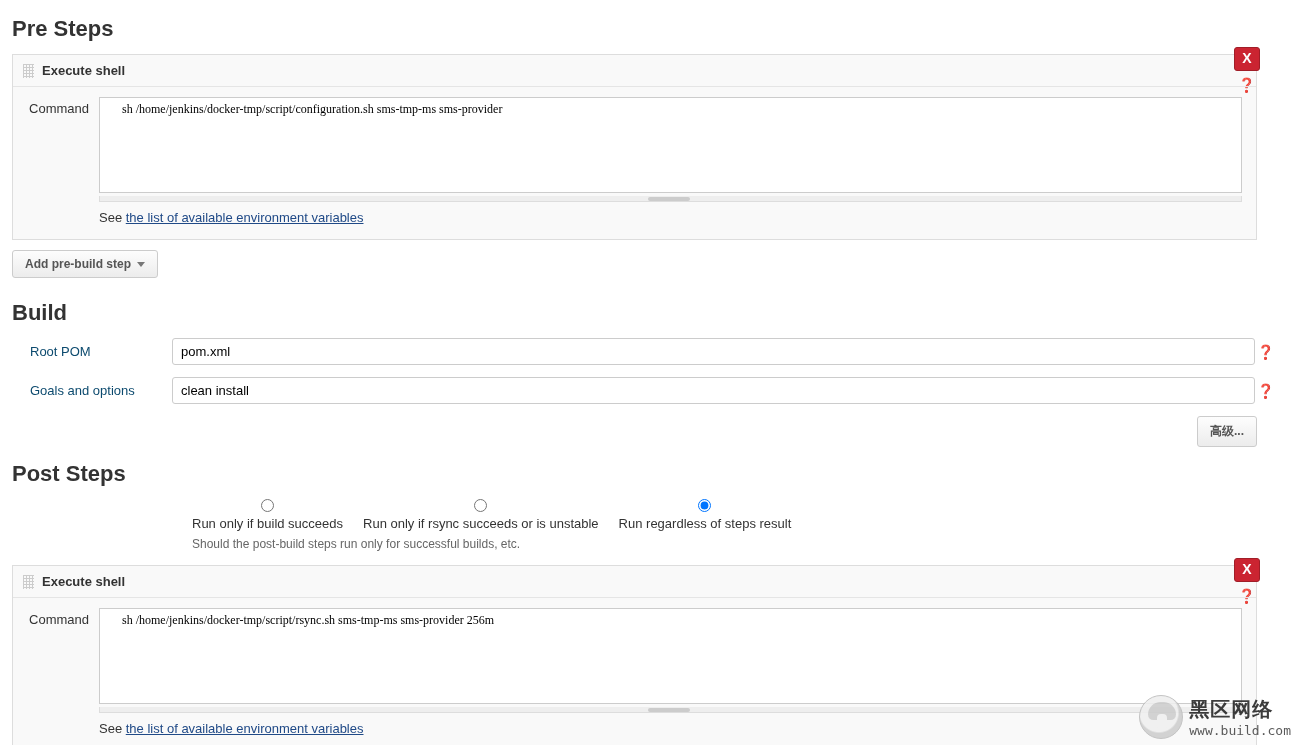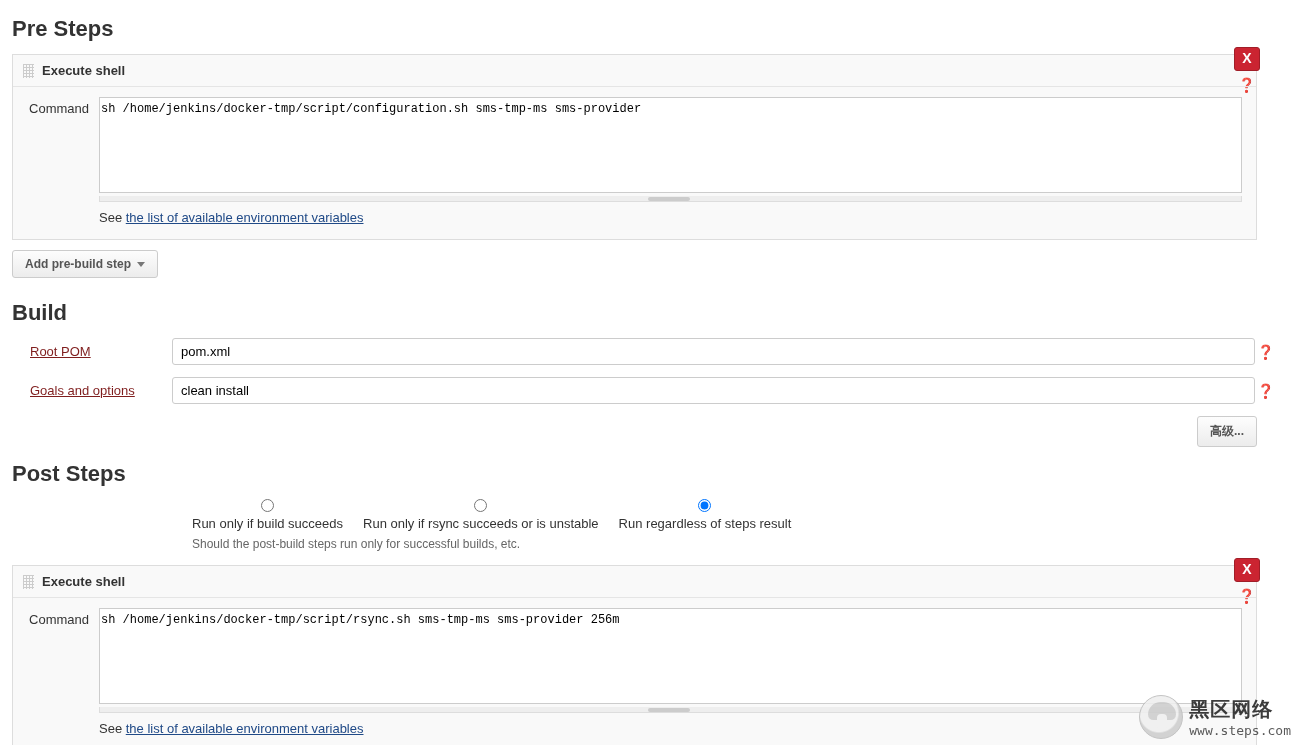--- a/index.html
+++ b/index.html
@@ -8,29 +8,29 @@
   .panel { border: 1px solid #ddd; background: #f9f9f9; padding: 0; margin-bottom: 10px; position: relative; }
   .panel-header { display: flex; align-items: center; padding: 8px 10px; border-bottom: 1px solid #e5e5e5; position: relative; }
   .drag-handle { width: 11px; height: 14px; margin-right: 8px; background: repeating-linear-gradient(#ccc 0 1px, transparent 1px 3px), repeating-linear-gradient(90deg,#ccc 0 1px, transparent 1px 3px); background-size: 3px 3px; cursor: move; }
   .panel-title { font-weight: bold; color: #333; }
   .delete-btn { position: absolute; top: -8px; right: -4px; width: 26px; height: 24px; background: #cb2431; color: #fff; border: 1px solid #a01e28; border-radius: 3px; font-weight: bold; font-size: 14px; text-align: center; line-height: 20px; cursor: pointer; }
   .help-icon { position: absolute; right: 0; top: 22px; color: #4a90d9; font-size: 14px; cursor: pointer; }
   .panel-body { padding: 10px 14px 14px 14px; }
   .row { display: flex; align-items: flex-start; }
   .row-label { width: 72px; text-align: right; padding-right: 10px; padding-top: 4px; color: #333; flex-shrink: 0; }
   .row-field { flex: 1; }
-  textarea.code { width: 100%; height: 96px; border: 1px solid #ccc; background: #fff; font-family: Liberation Mono, monospace; font-size: 12px; padding: 4px 1px; resize: none; }
+  textarea.code { width: 100%; height: 96px; border: 1px solid #ccc; background: #fff; font-family: Liberation Serif, serif; font-size: 12px; padding: 4px 22px; resize: none; }
   .scroll-grip { height: 6px; background: #eee; border: 1px solid #ddd; border-top: none; position: relative; }
   .scroll-grip::after { content: ""; position: absolute; left: 48%; width: 42px; height: 4px; top: 1px; background: #ccc; border-radius: 2px; }
   .see-env { padding-top: 8px; font-size: 13px; }
   .see-env a { color: #204a87; text-decoration: underline; }
   .btn { display: inline-flex; align-items: center; background: linear-gradient(#fdfdfd,#ececec); border: 1px solid #ccc; border-radius: 3px; padding: 6px 12px; font-size: 12px; color: #555; font-weight: bold; cursor: pointer; }
   .btn .caret { margin-left: 6px; width: 0; height: 0; border-left: 4px solid transparent; border-right: 4px solid transparent; border-top: 5px solid #777; }
   .form-row { display: flex; align-items: center; margin-bottom: 12px; position: relative; }
-  .form-label { width: 160px; text-align: left; padding-left: 18px; color: #7f1d1d; flex-shrink: 0; text-decoration: underline; }
+  .form-label { width: 160px; text-align: left; padding-left: 18px; color: #0c4a6e; flex-shrink: 0; }
   .form-input { flex: 1; margin-right: 24px; }
   .form-input input { width: 100%; padding: 5px 8px; border: 1px solid #ccc; border-radius: 3px; font-size: 13px; }
   .form-help { position: absolute; right: 4px; color: #4a90d9; font-size: 14px; cursor: pointer; }
   .post-options { padding-left: 180px; margin-bottom: 6px; }
   .radio-line { display: flex; align-items: center; gap: 6px; }
   .radio-line label { margin-right: 14px; display: inline-flex; align-items: center; gap: 4px; flex-direction: column; }
   .hint { padding-left: 180px; color: #666; font-size: 12px; margin-top: 4px; margin-bottom: 14px; }
   .advanced-row { display: flex; justify-content: flex-end; padding-right: 22px; margin-bottom: 14px; }
   .panel-wrapper { position: relative; padding-right: 22px; }
   .watermark { position: fixed; right: 0; bottom: 6px; display: flex; align-items: center; gap: 6px; opacity: 0.88; pointer-events: none; }
@@ -138,18 +138,18 @@
         </div>
       </div>
     </div>
   </div>
 </div>
 
 <div class="watermark">
   <div class="mushroom"></div>
   <div class="wm-text">
     <div class="cn">黑区网络</div>
-    <div class="url">www.steps.com</div>
+    <div class="url">www.build.com</div>
   </div>
 </div>
 
 
 
 
 </body></html>

